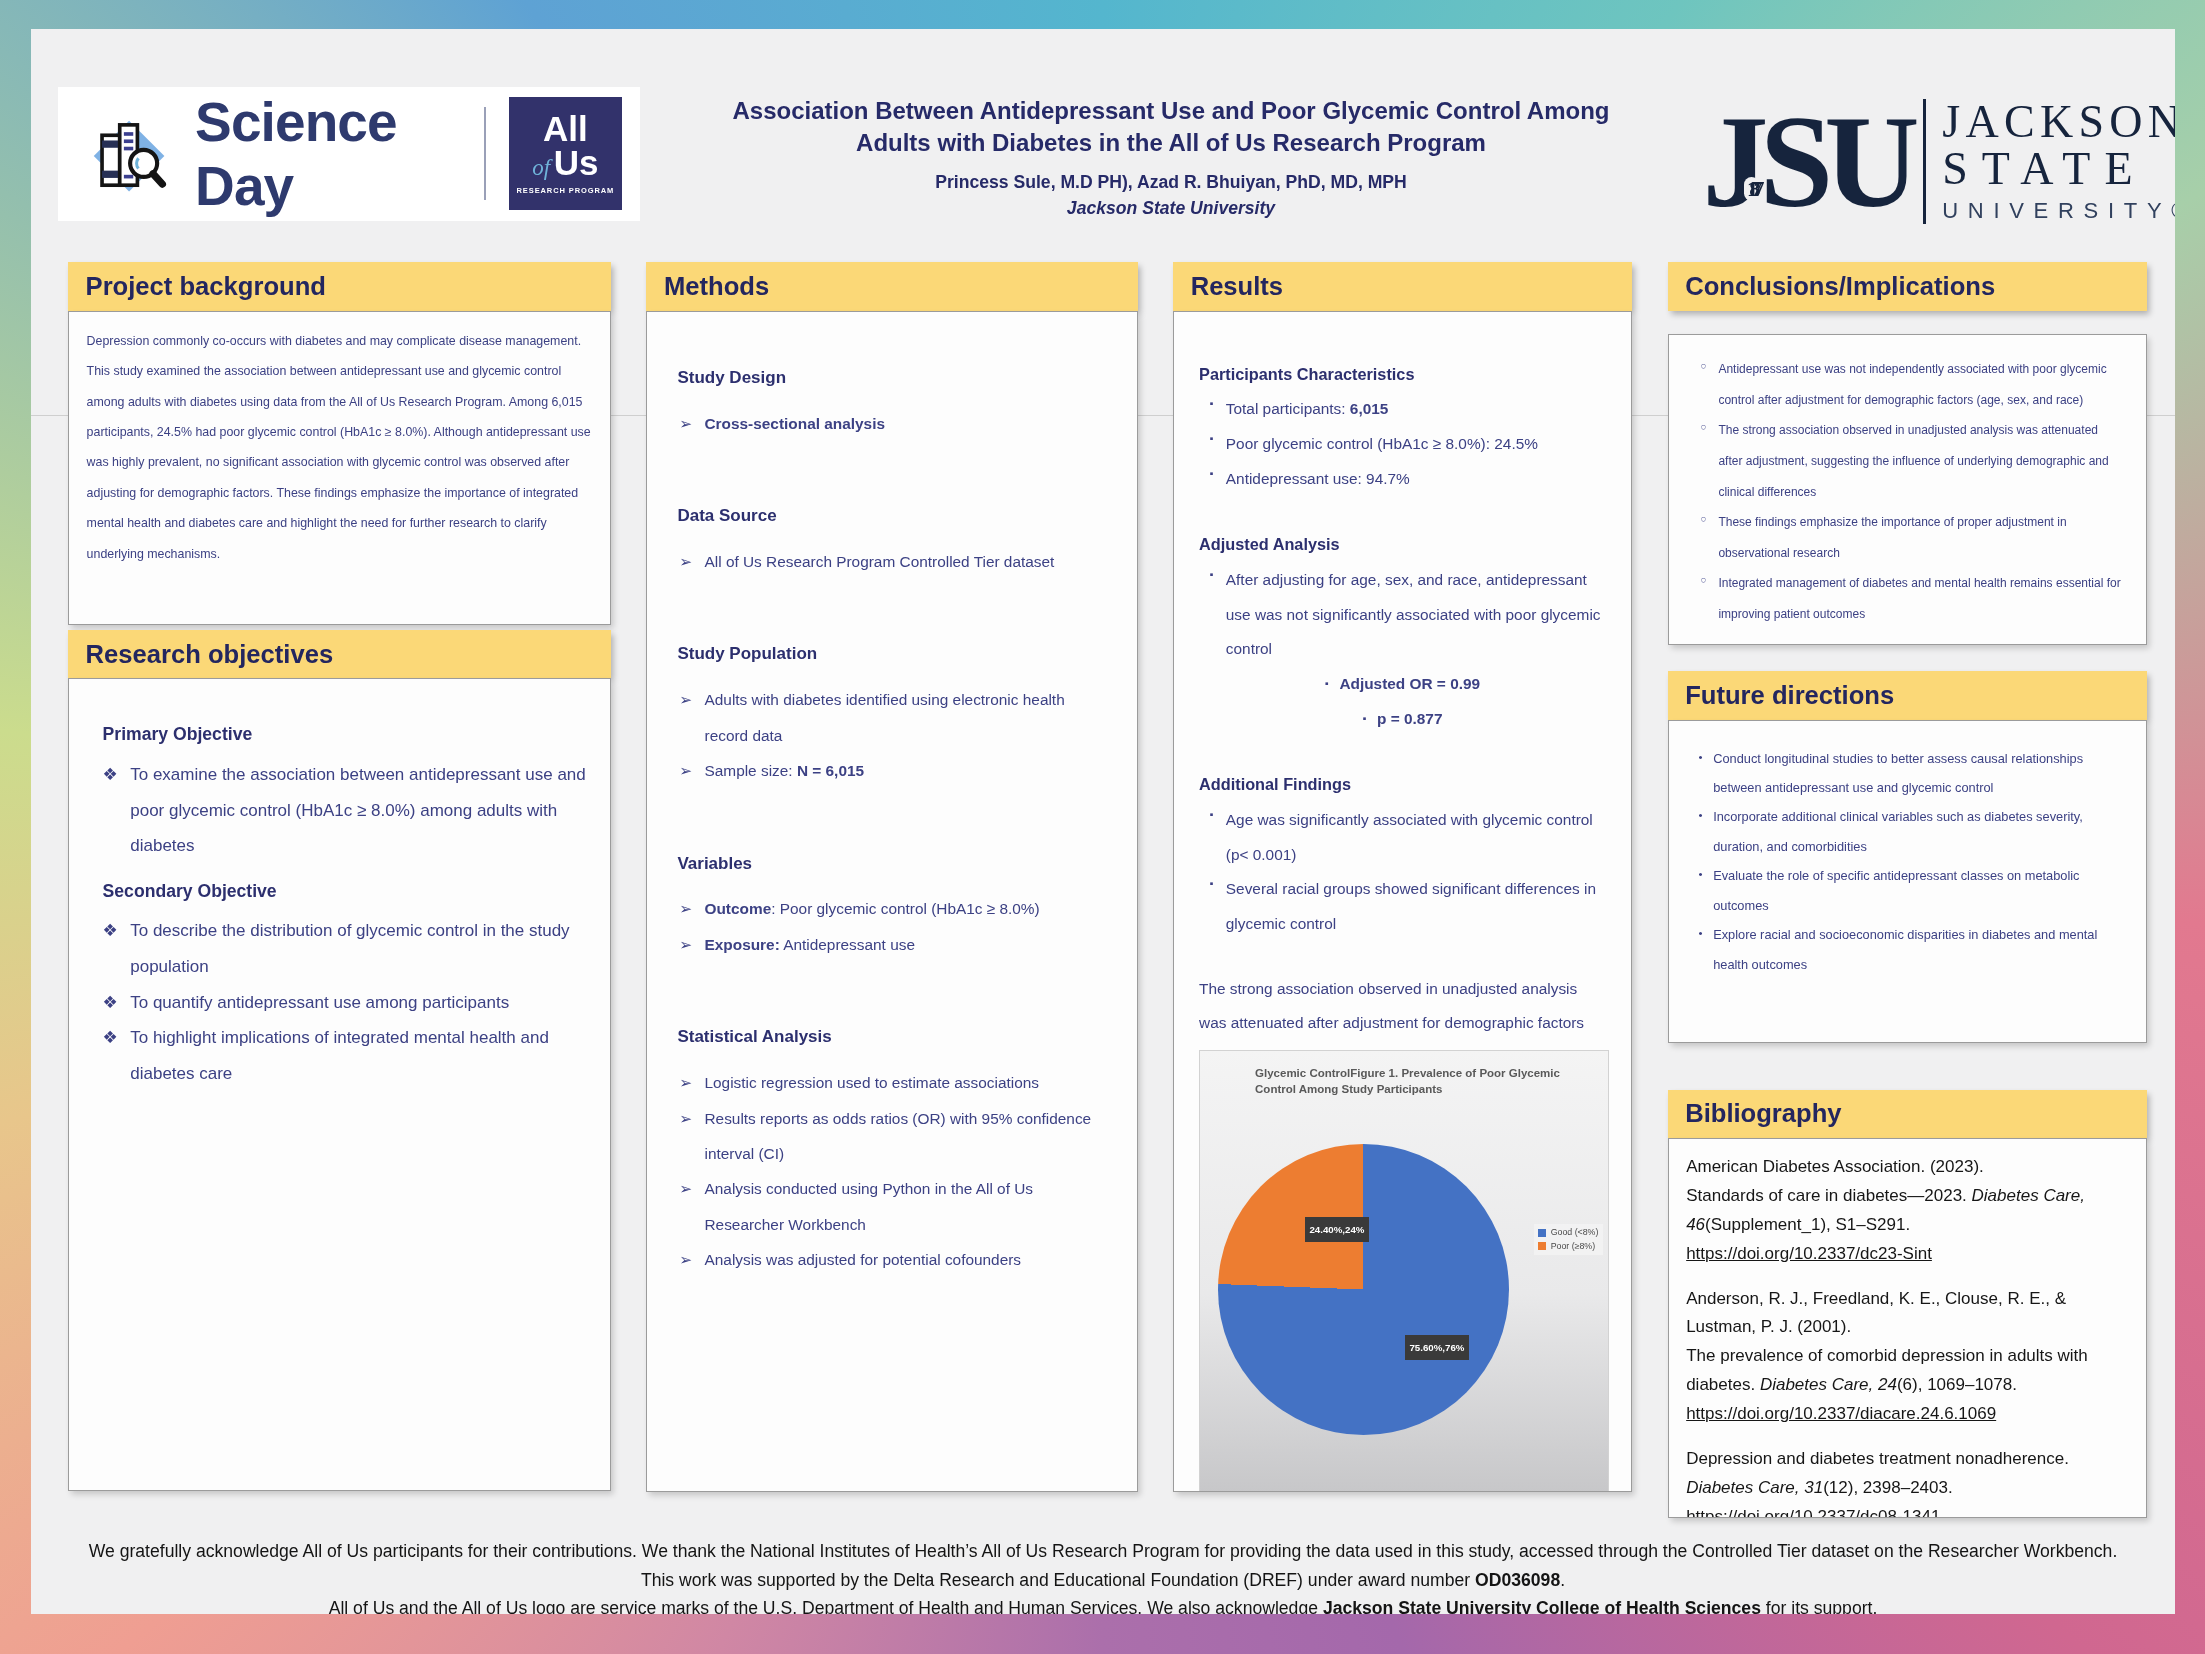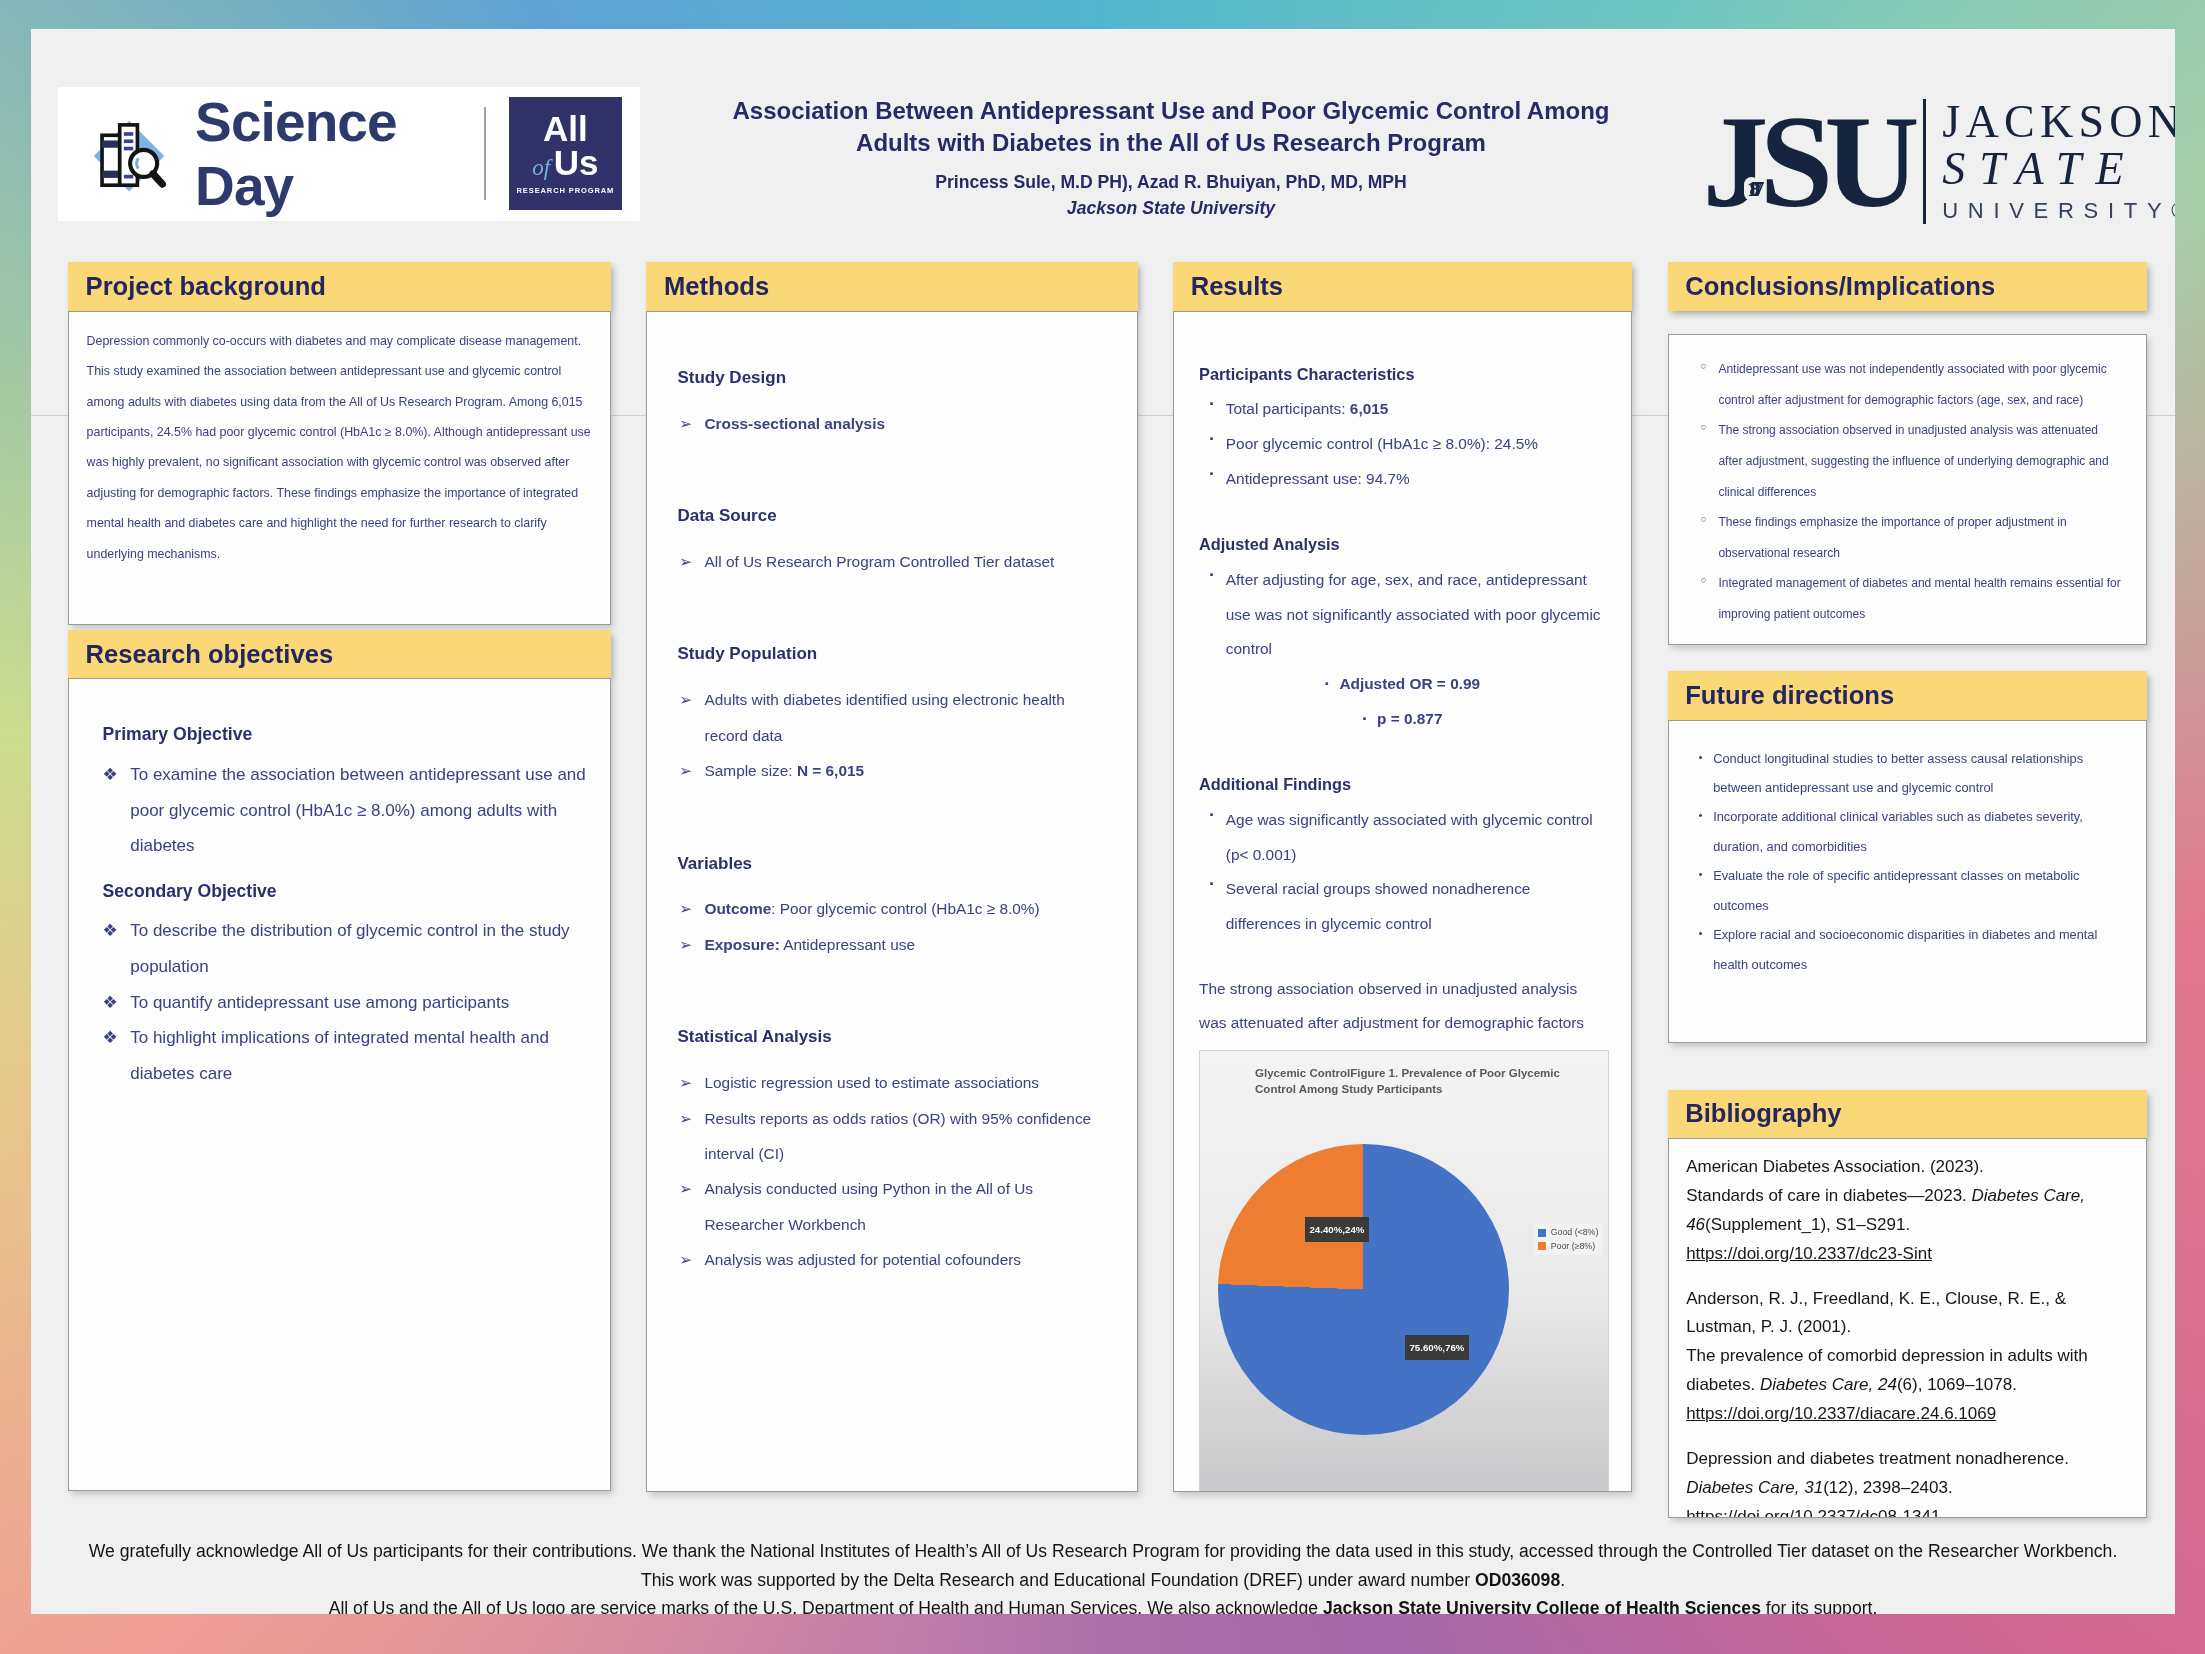--- a/index.html
+++ b/index.html
@@ -26,21 +26,21 @@
   .aou-sub{font-size:7.5px; letter-spacing:0.9px; margin-top:7px; font-weight:700;}
   .title-block{flex:1; text-align:center; margin:7px 35px 0 35px;}
   .main-title{font-size:24px; font-weight:700; color:#262a68; line-height:1.35; margin:0 53px;}
   .authors{font-size:17.6px; font-weight:700; color:#262a68; margin-top:12.4px;}
   .affiliation{font-size:17.6px; font-weight:700; font-style:italic; color:#262a68; margin-top:5.3px;}
   .jsu-box{width:446px; flex:none; display:flex; align-items:center; margin-top:16px;}
   .jsu-acronym{position:relative; font-family:"Liberation Serif", serif; font-weight:700; font-size:132px; color:#16243d; line-height:1; letter-spacing:-8.8px;}
   .jsu-year{position:absolute; left:41px; bottom:26.5px; font-family:"Liberation Serif", serif; font-size:22px; font-weight:700; color:#16243d; background:#f0f0f1; padding:0.9px 3.5px; border-radius:10.6px;}
   .jsu-right{border-left:3.5px solid #16243d; margin-left:12.4px; padding-left:16px; font-family:"Liberation Serif", serif; color:#16243d;}
   .jsu-l1{font-size:46px; letter-spacing:5.3px; line-height:1.02;}
-  .jsu-l2{font-size:46px; letter-spacing:14px; line-height:1.02;font-style:italic;}
+  .jsu-l2{font-size:46px; letter-spacing:14px; line-height:1.02;}
   .jsu-l3{font-size:22px; letter-spacing:9.7px; margin-top:5.3px; font-family:"Liberation Sans", sans-serif; color:#31415e;}
 
   
   .cols{display:flex; gap:26.5px; padding:0 28px; margin-top:12.4px; align-items:flex-start; position:relative;}
   .col{display:flex; flex-direction:column;margin-left:9px;}
   .col1{width:556px;} .col2{width:503px;} .col3{width:459px;} .col4{width:491px;}
   .sec-head{background:#fbd877; color:#23265f; font-weight:700; font-size:25.6px; padding:9.7px 17.6px; box-shadow:2.6px 3.5px 6.2px rgba(0,0,0,.28); flex:none;}
   .box{background:#fdfdfd; border:0.9px solid #9b9b9b; box-shadow:2.6px 3.5px 6.2px rgba(0,0,0,.18); box-sizing:border-box; overflow:hidden;}
 
   .abstract-box{height:314px; padding:14px 17.6px; font-size:12.4px; line-height:2.45; color:#3c4184;}
@@ -259,21 +259,21 @@
             <div class="r-center"><span class="g sq">▪</span><span>p = 0.877</span></div>
           </div>
           <div class="r-group">
             <div class="r-title">Additional Findings</div>
             <div class="bullet">
                 <span class="g sq">▪</span>
                 <span class="t"><span>Age was significantly associated with glycemic control (p&lt; 0.001)</span></span>
               </div>
             <div class="bullet">
                 <span class="g sq">▪</span>
-                <span class="t"><span>Several racial groups showed nonadherence differences in glycemic control</span></span>
+                <span class="t"><span>Several racial groups showed significant differences in glycemic control</span></span>
               </div>
           </div>
           <div>The strong association observed in unadjusted analysis was attenuated after adjustment for demographic factors</div>
 
           <div class="figure">
             <div class="fig-title">Glycemic ControlFigure 1. Prevalence of Poor Glycemic Control Among Study Participants</div>
             <div class="pie" id="pie" style="background: conic-gradient(rgb(68, 114, 196) 0deg, rgb(68, 114, 196) 272.16deg, rgb(237, 125, 49) 272.16deg, rgb(237, 125, 49) 360deg);"></div>
             <div class="pie-label lbl-poor">24.40%,24%</div>
             <div class="pie-label lbl-good">75.60%,76%</div>
             <div class="legend">

